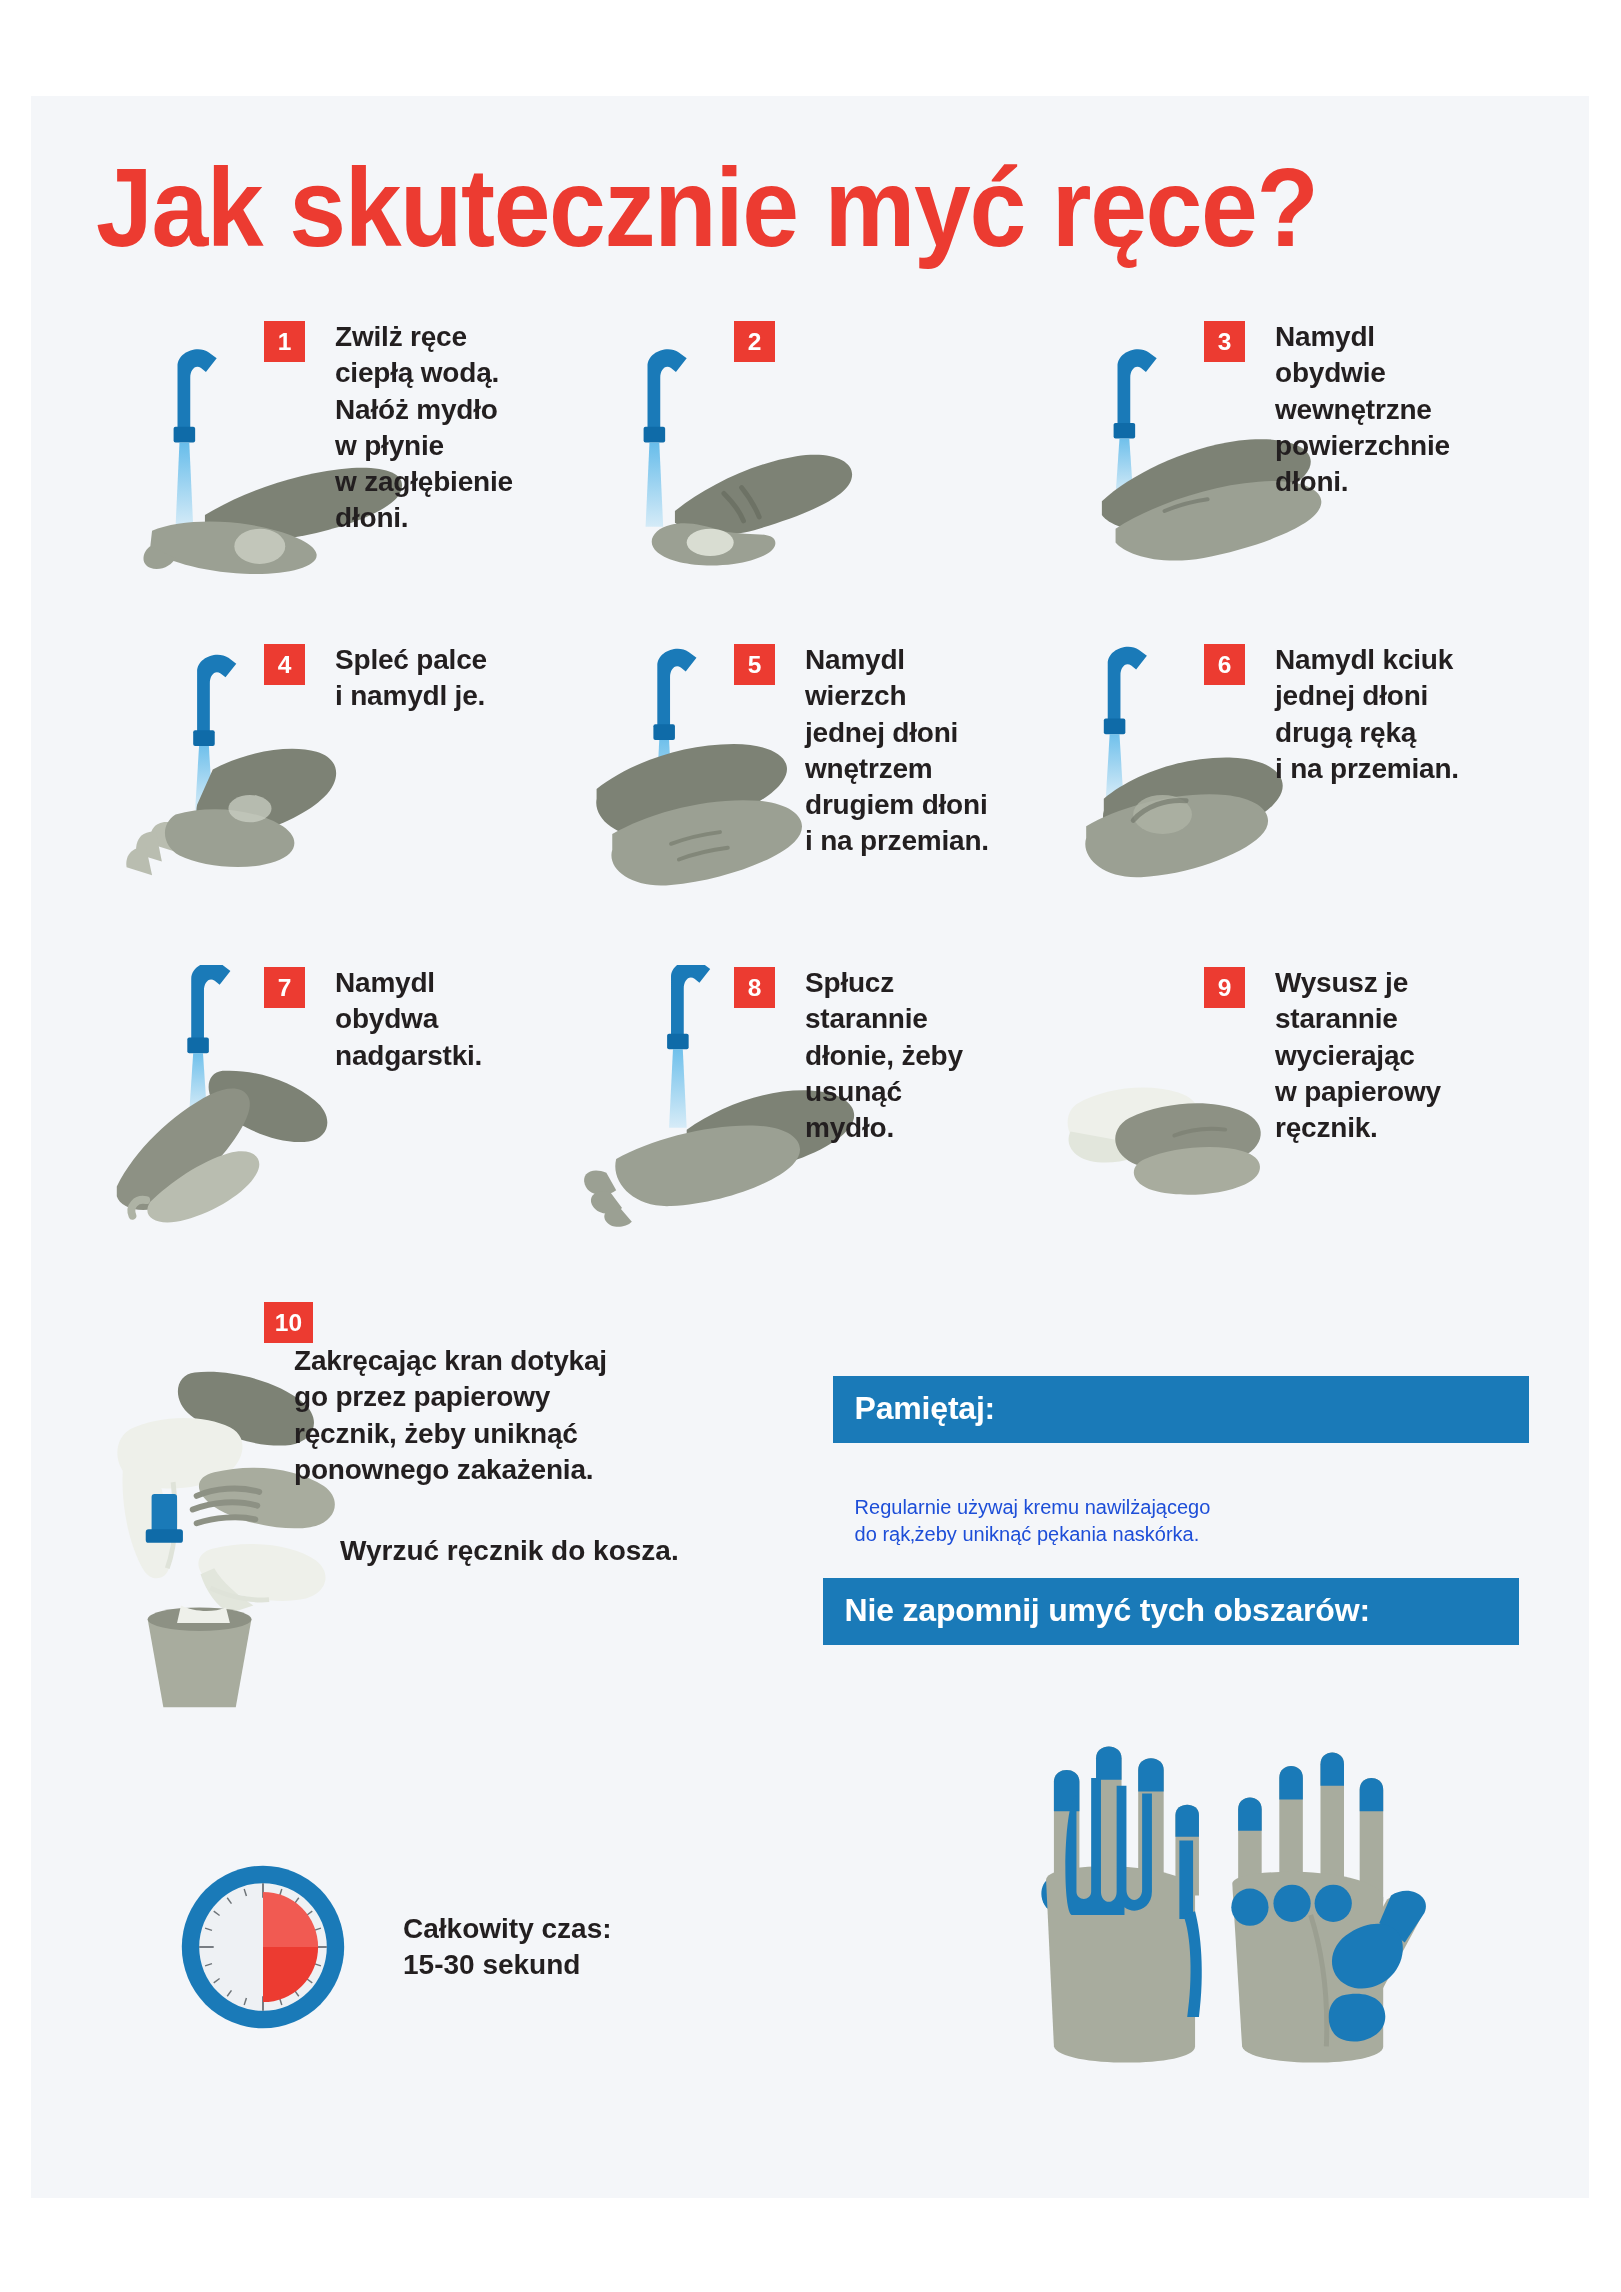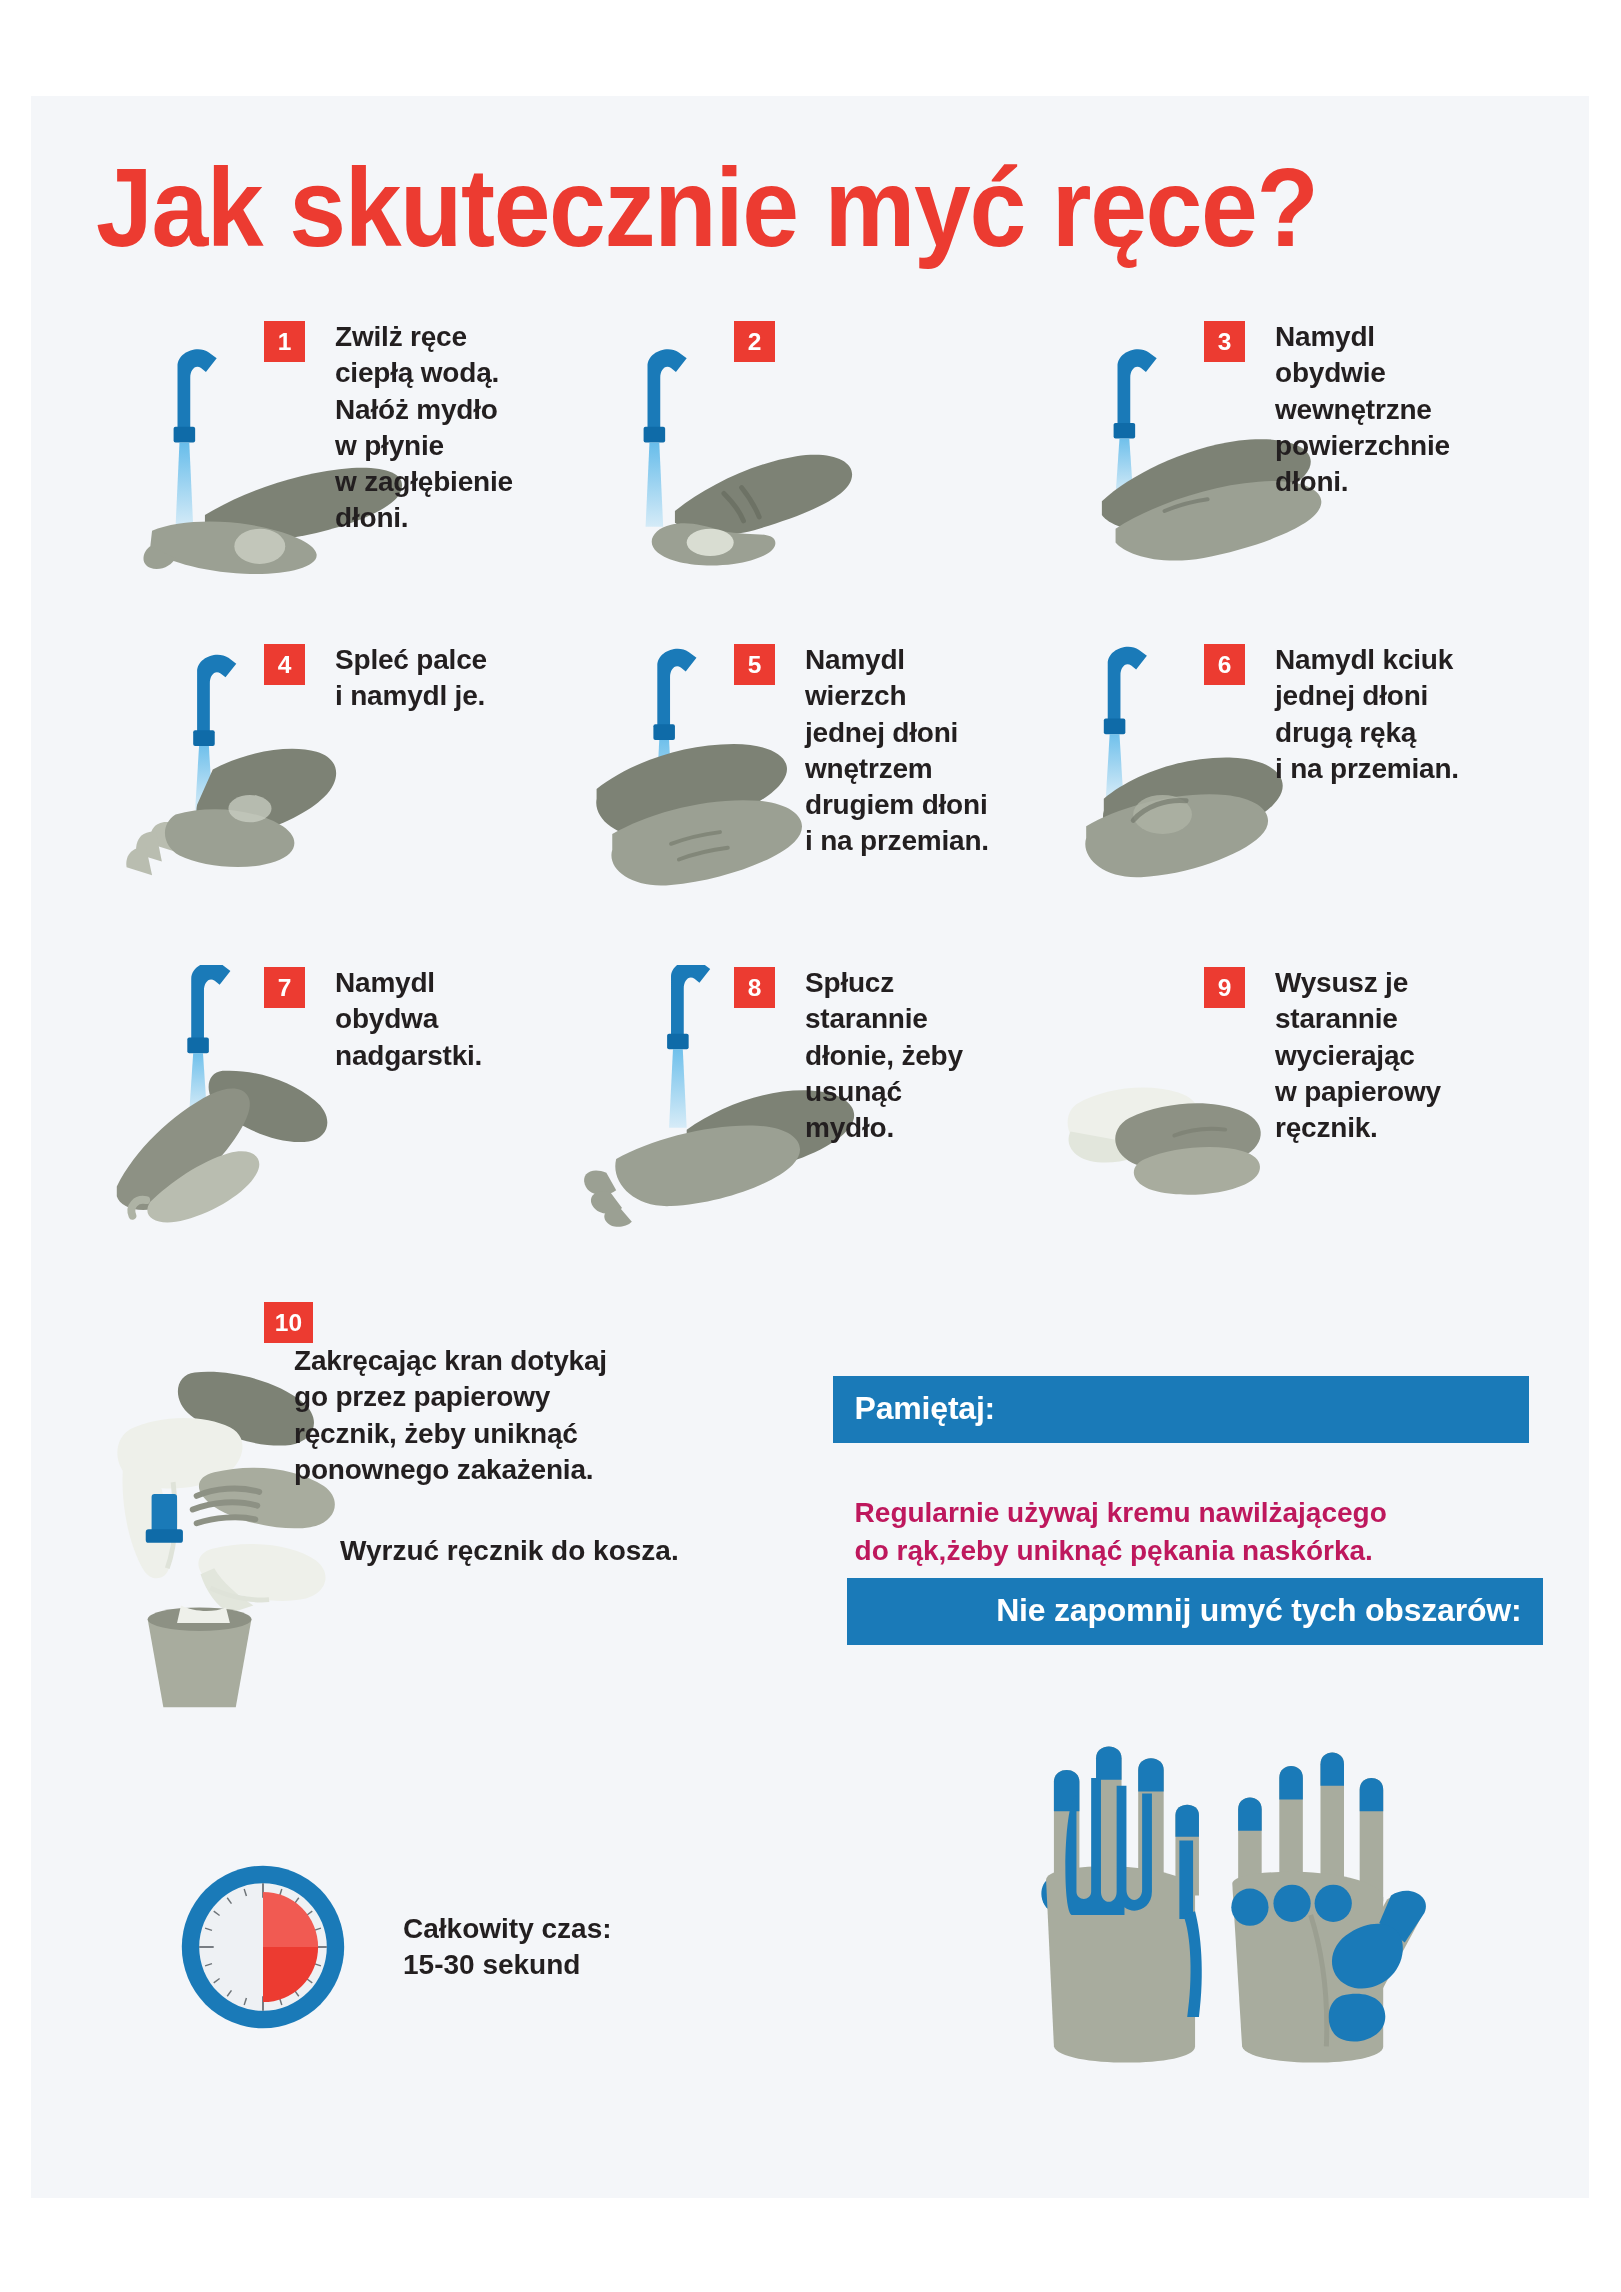--- a/index.html
+++ b/index.html
@@ -136,40 +136,39 @@
 
   
   .panel-remember {
     position: absolute;
     left: 802px;
     top: 1280px;
     width: 696px;
   }
   .panel-areas {
     position: absolute;
-    left: 816px;
+    left: 792px;
     top: 1482px;
     width: 696px;
-    text-align: right;
   }
   .banner {
     background: #1a7ab8;
     color: #ffffff;
     font-size: 32px;
     font-weight: 700;
     padding: 13.7px 21.6px 16.7px 21.6px;
     font-family: "Liberation Sans Narrow", "Liberation Sans", sans-serif;
     letter-spacing: -0.2px;
     box-sizing: border-box;
   }
   .panel-body {
-    font-size: 28px;
+    font-size: 20px;
     line-height: 1.33;
-    font-weight: 700;
-    color: #be185d;
+    font-weight: 400;
+    color: #1d4ed8;
     padding: 51px 21.6px 0 21.6px;
     font-family: "Liberation Sans Narrow", "Liberation Sans", sans-serif;
     white-space: pre-line;
     box-sizing: border-box;
   }
 
   .hands-figure {
     position: absolute;
     left: 921px;
     top: 1627px;

